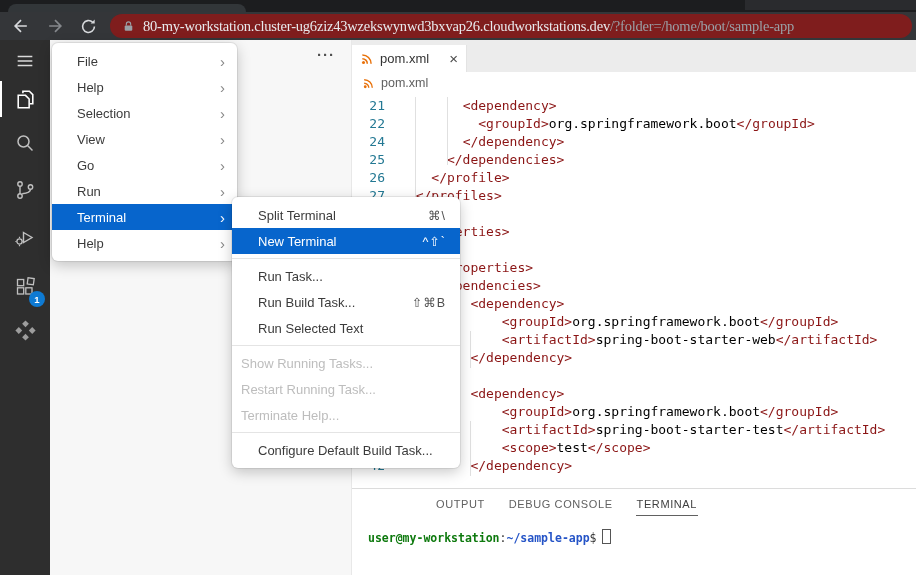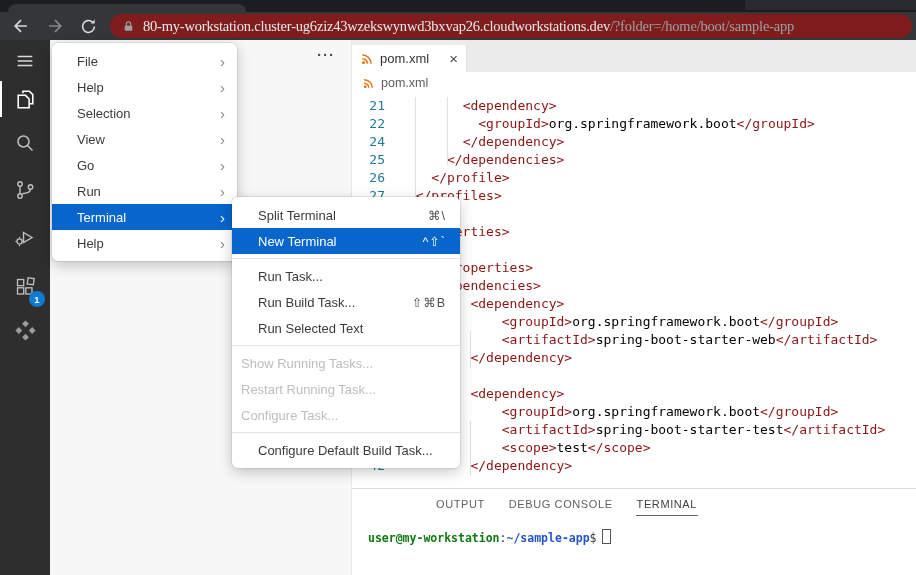--- a/index.html
+++ b/index.html
@@ -282,21 +282,21 @@
         <span>Run Selected Text</span>
       </div>
       <div class="sep"></div>
       <div class="submenu-item disabled">
         <span>Show Running Tasks...</span>
       </div>
       <div class="submenu-item disabled">
         <span>Restart Running Task...</span>
       </div>
       <div class="submenu-item disabled">
-        <span>Configure Task...</span>
+        <span>Terminate Help...</span>
       </div>
       <div class="sep"></div>
       <div class="submenu-item">
         <span>Configure Default Build Task...</span>
       </div>
     </div>
 
 </div>
 
 </body></html>

